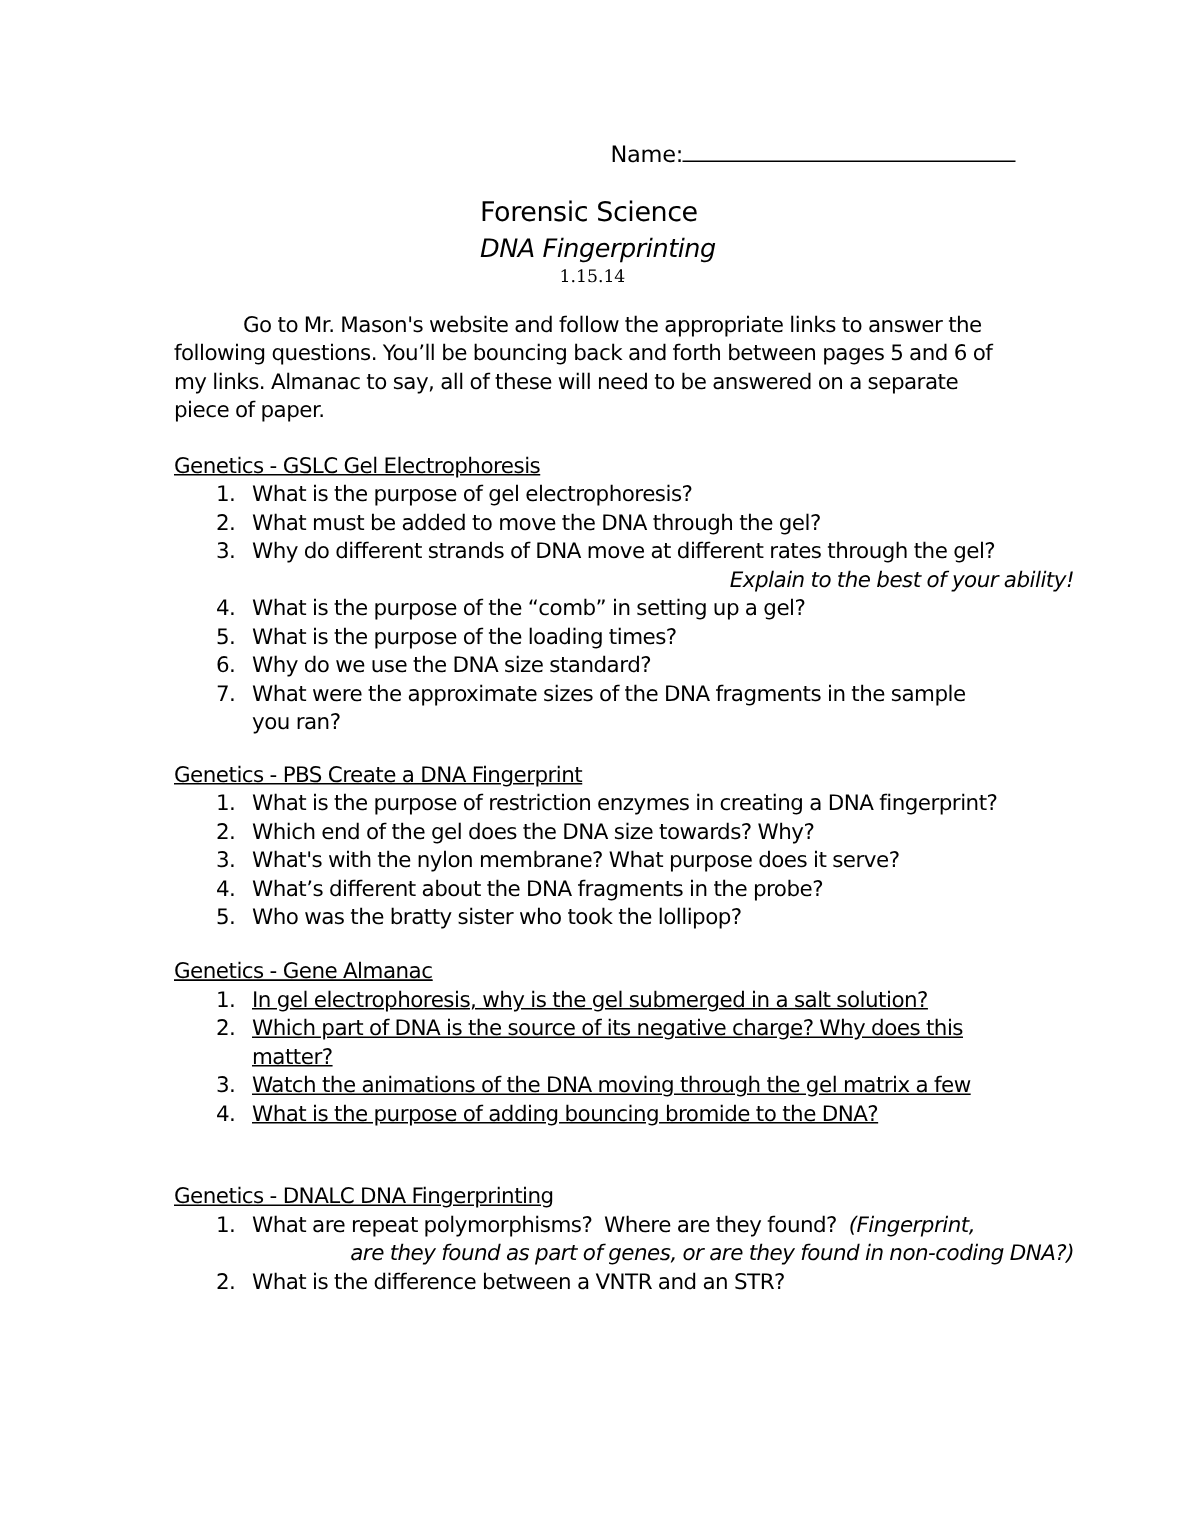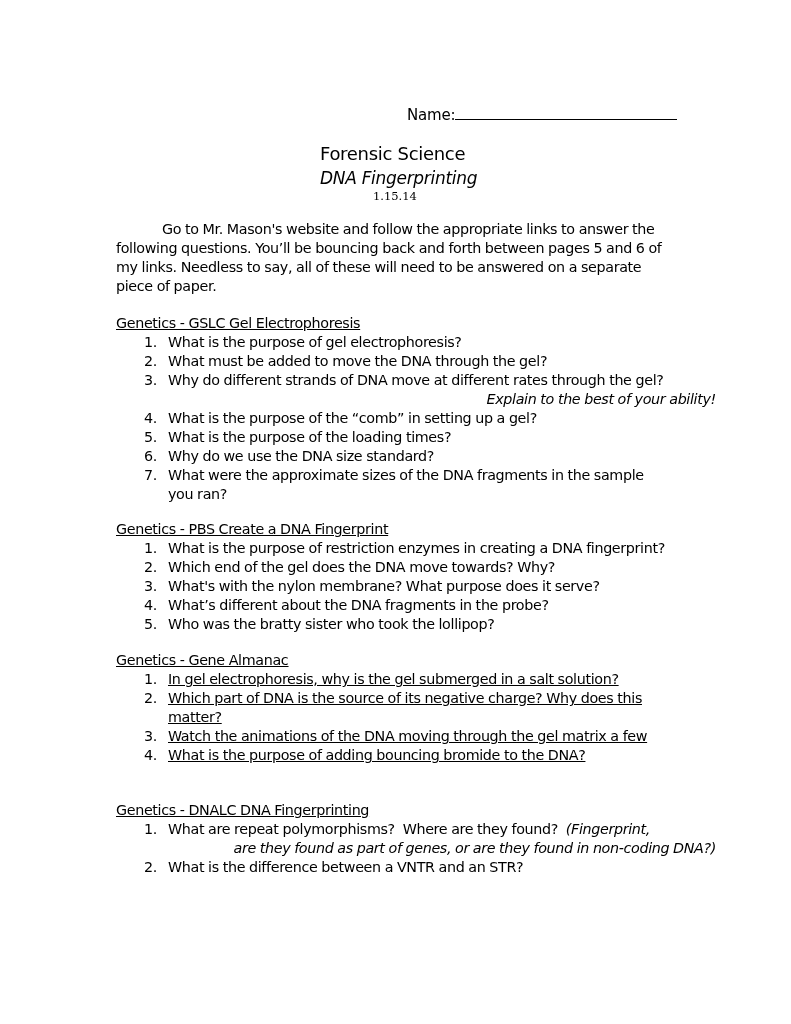--- a/index.html
+++ b/index.html
@@ -10,21 +10,21 @@
     body {
       width: 791px;
       height: 1024px;
       position: relative;
       overflow: hidden;
       font-family: "DejaVu Sans", sans-serif;
       color: #000000;
     }
     .page {
       position: absolute;
-      left: 0; top: 12px;
+      left: 0; top: 0;
       width: 791px; height: 876px;
       background: #ffffff;
     }
     .name-line {
       position: absolute;
       left: 407px;
       top: 92px;
       font-size: 15px;
       white-space: nowrap;
       letter-spacing: -0.2px;
@@ -114,21 +114,21 @@
     <span>Name:</span><span class="blank"></span>
   </div>
 
   <div class="title">Forensic Science</div>
   <div class="subtitle">DNA Fingerprinting</div>
   <div class="date">1.15.14</div>
 
   <div class="intro">
     <span class="line indent">Go to Mr. Mason's website and follow the appropriate links to answer the</span>
     <span class="line">following questions.  You’ll be bouncing back and forth between pages 5 and 6 of</span>
-    <span class="line">my links.  Needless to say, all of these will need to be answered on a separate</span>
+    <span class="line">my links.  Almanac to say, all of these will need to be answered on a separate</span>
     <span class="line">piece of paper.</span>
   </div>
 
   <div class="section" style="top:302px;">
     <span class="section-heading">Genetics - GSLC Gel Electrophoresis</span>
     <ul class="q-list">
       <li class="q-item">
         <span class="q-num">1.</span>
         <span class="q-line">What is the purpose of gel electrophoresis?</span>
       </li>
@@ -163,21 +163,21 @@
 
   <div class="section" style="top:508px;">
     <span class="section-heading">Genetics - PBS Create a DNA Fingerprint</span>
     <ul class="q-list">
       <li class="q-item">
         <span class="q-num">1.</span>
         <span class="q-line">What is the purpose of restriction enzymes in creating a DNA fingerprint?</span>
       </li>
       <li class="q-item">
         <span class="q-num">2.</span>
-        <span class="q-line">Which end of the gel does the DNA move towards?  Why?</span>
+        <span class="q-line">Which end of the gel does the DNA size towards?  Why?</span>
       </li>
       <li class="q-item">
         <span class="q-num">3.</span>
         <span class="q-line">What's with the nylon membrane?  What purpose does it serve?</span>
       </li>
       <li class="q-item">
         <span class="q-num">4.</span>
         <span class="q-line">What’s different about the DNA fragments in the probe?</span>
       </li>
       <li class="q-item">

